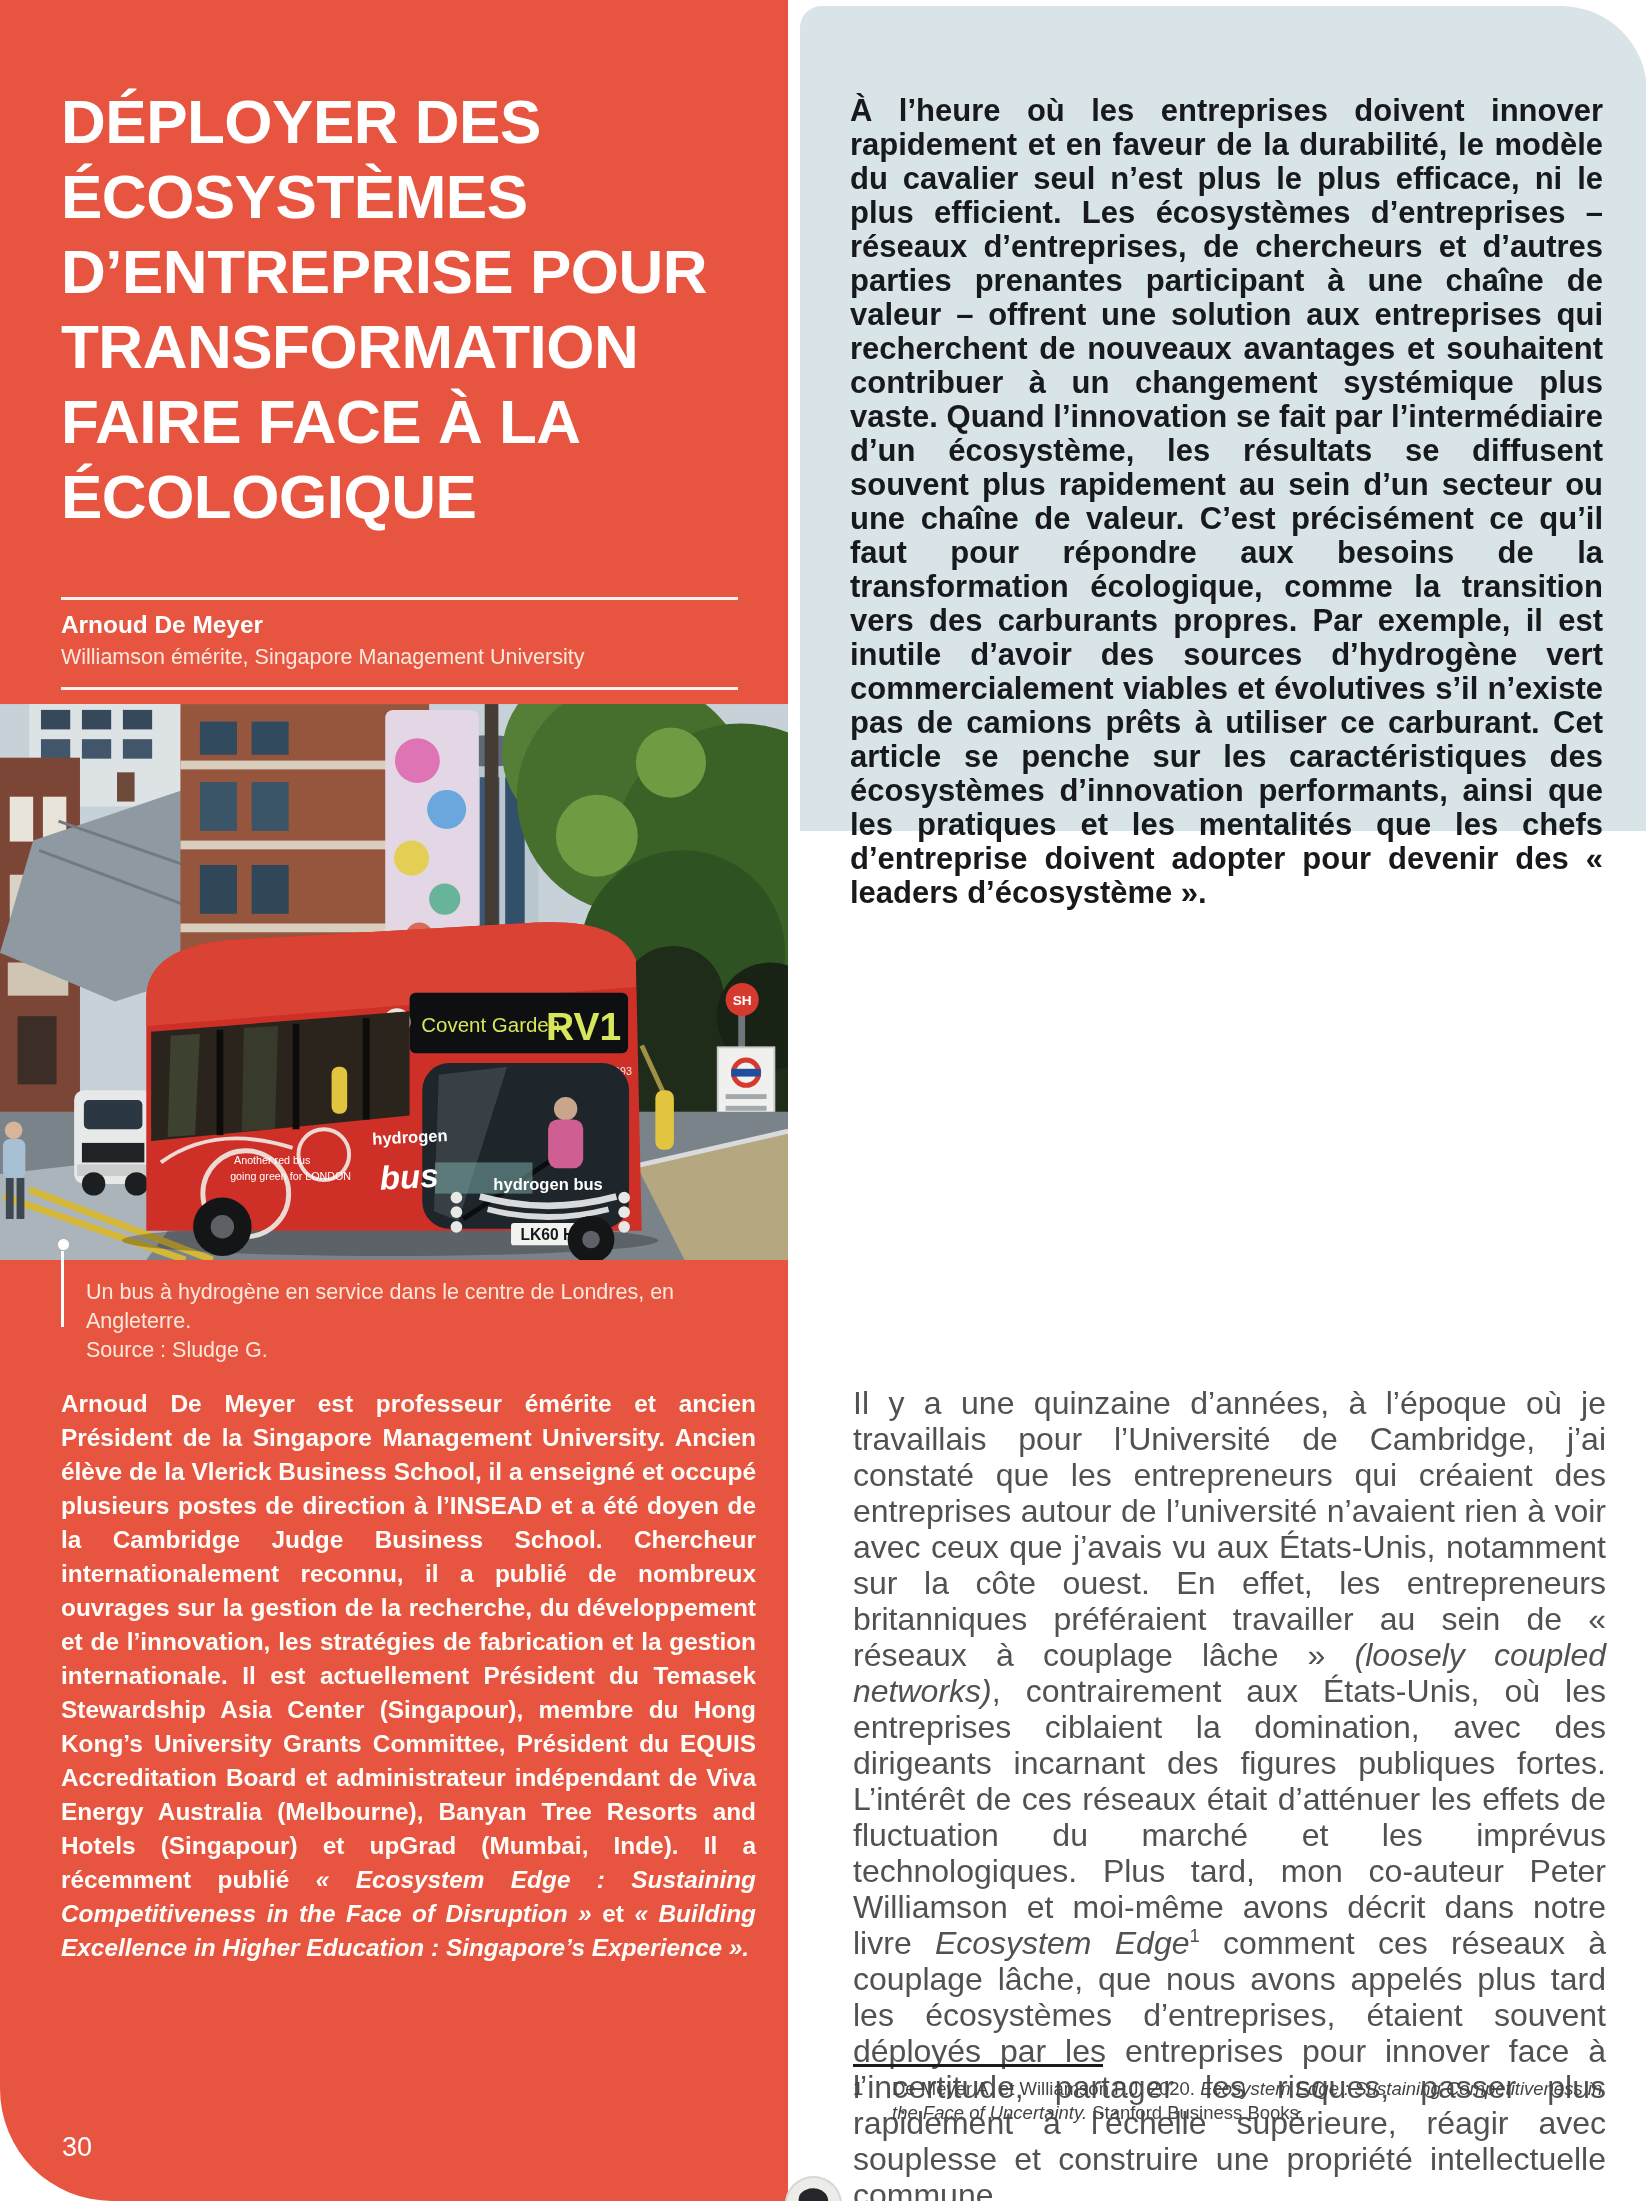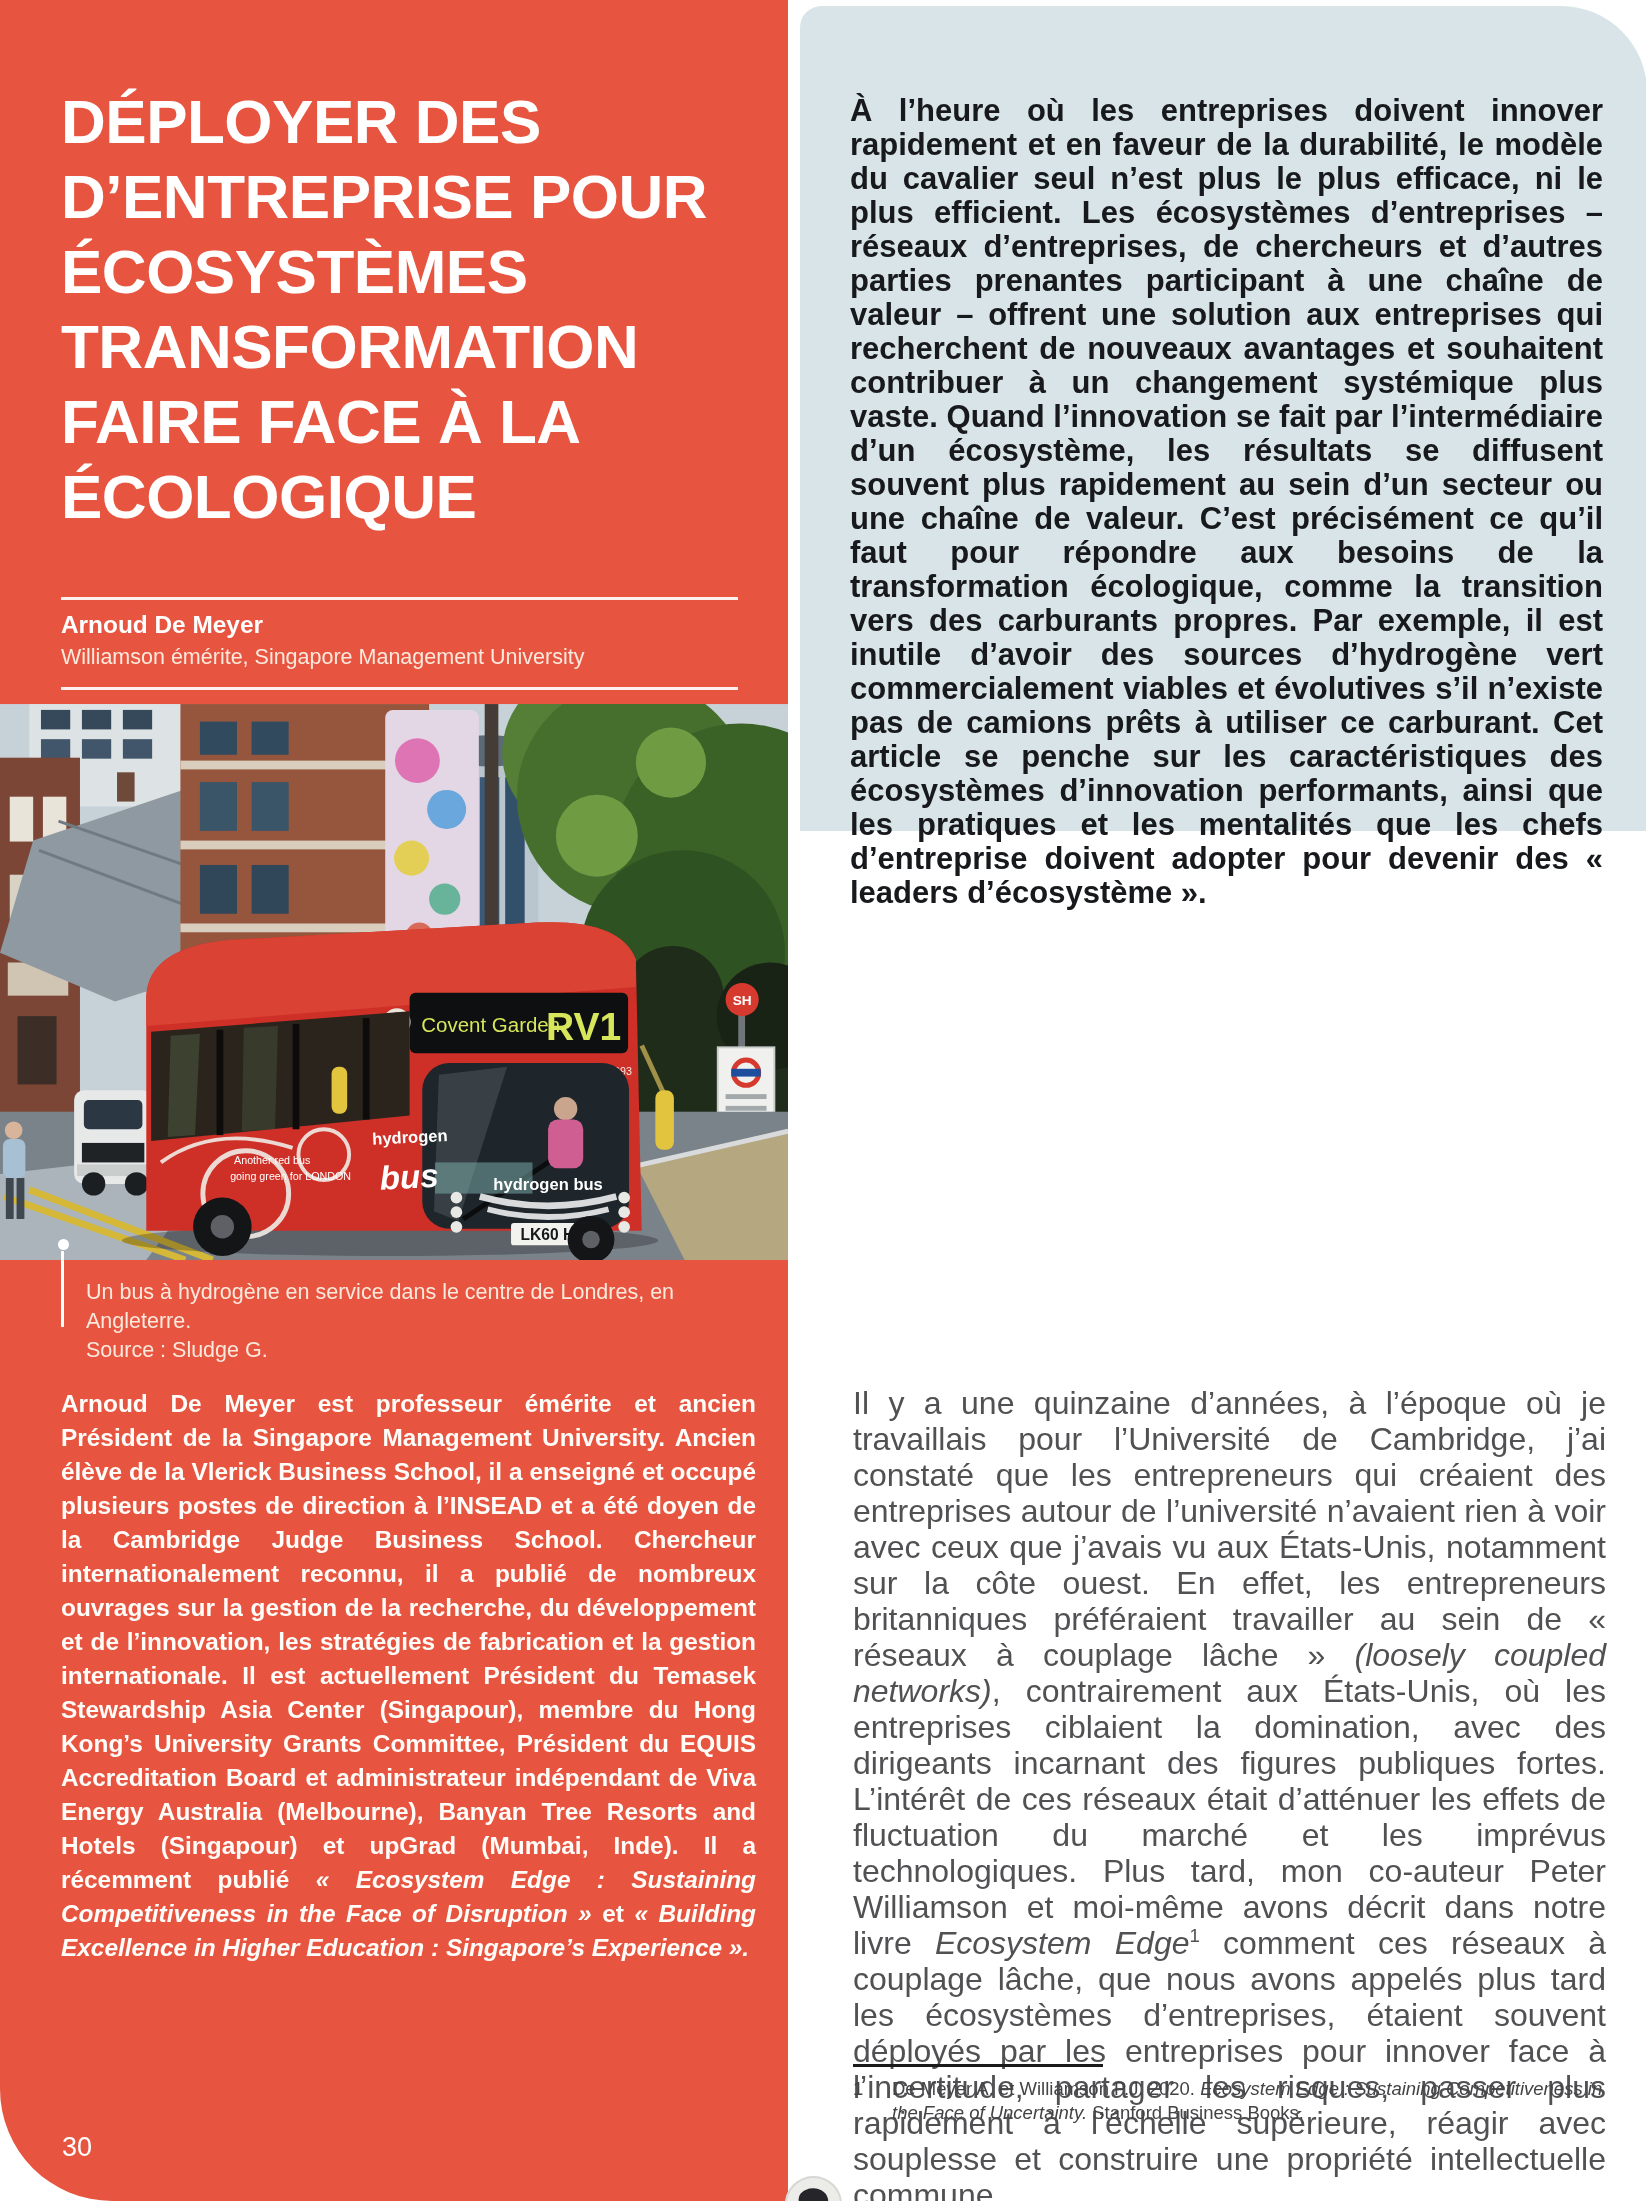--- a/index.html
+++ b/index.html
@@ -63,22 +63,22 @@
 </style>
 </head>
 <body>
 
 <div id="page">
 
   <div class="red-panel"></div>
 
   <div class="title">
     <div>DÉPLOYER DES</div>
+    <div>ÉCOSYSTÈMES</div>
     <div>D’ENTREPRISE POUR</div>
-    <div>ÉCOSYSTÈMES</div>
     <div>TRANSFORMATION</div>
     <div>FAIRE FACE À LA</div>
     <div>ÉCOLOGIQUE</div>
   </div>
 
   <div class="rule rule-top"></div>
   <div class="author-name">Arnoud De Meyer</div>
   <div class="author-role">Williamson émérite, Singapore Management University</div>
   <div class="rule rule-bottom"></div>
 

